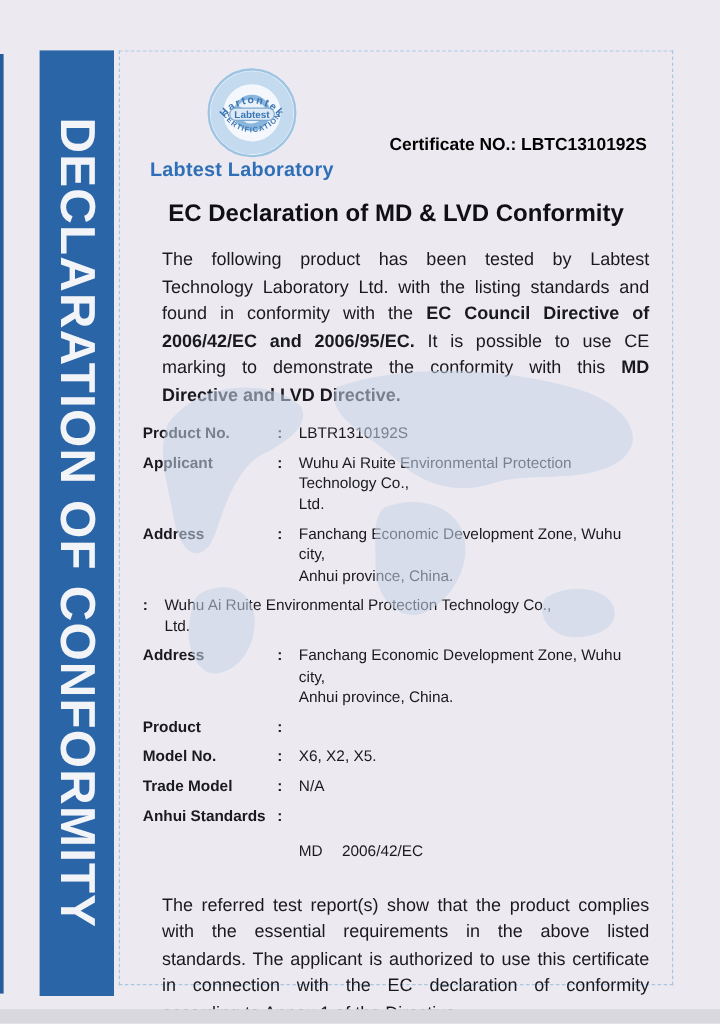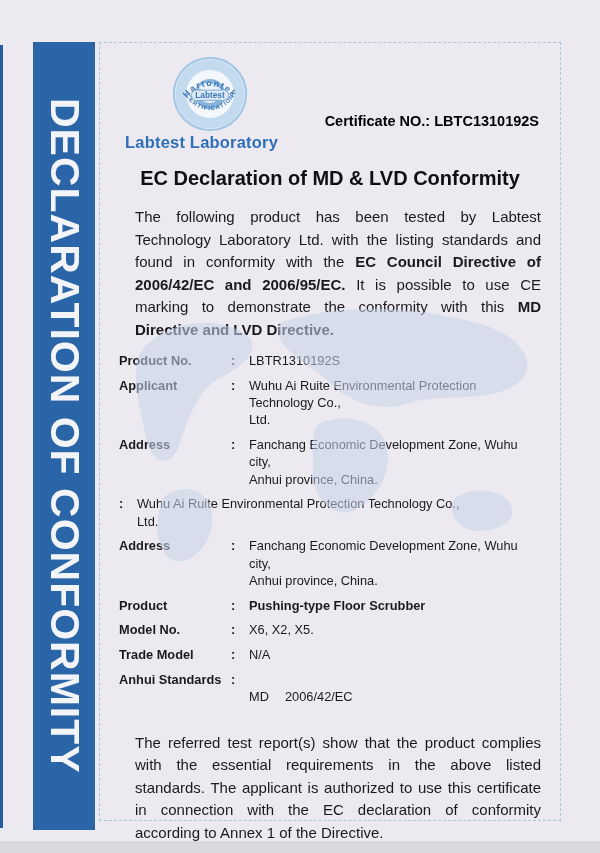--- a/index.html
+++ b/index.html
@@ -34,21 +34,21 @@
   .para{font-size:15px;line-height:1.5;text-align:justify;margin:13px 0 0 16px;}
   .para b{font-weight:bold;}
 
   
   .fields{margin-top:11px;}
   .field-row{display:flex;margin-bottom:7.5px;font-size:12.8px;line-height:1.35;}
   .field-label{width:112px;font-weight:bold;flex:none;}
   .field-colon{width:18px;flex:none;font-weight:bold;}
   .field-value{flex:1;white-space:pre-line;}
   .field-value.bold{font-weight:bold;}
-  .std-line{display:flex;}
+  .std-line{display:flex;margin-top:12px;}
   .std-code{width:36px;flex:none;}
 
   
   .cesig{position:relative;height:140px;margin-top:10px;}
   .ce-box{position:absolute;left:32px;top:8px;width:150px;height:84px;
           background-color:#e7e9ef;border:1px solid #c3c7d4;
           background-image:
             linear-gradient(rgba(105,120,160,.25) 1px, transparent 1px),
             linear-gradient(90deg, rgba(105,120,160,.25) 1px, transparent 1px);
           background-size:4px 4px;display:flex;align-items:center;justify-content:center;}
@@ -147,21 +147,20 @@
       <div class="field-row">
         <div class="field-label">Address</div>
         <div class="field-colon">:</div>
         <div class="field-value">Fanchang Economic Development Zone, Wuhu city,
 Anhui province, China.</div>
       </div>
 
       <div class="field-row">
         <div class="field-label">Product</div>
         <div class="field-colon">:</div>
-        <div class="field-value bold">Pushing-type Floor Scrubber</div>
       </div>
 
       <div class="field-row">
         <div class="field-label">Model No.</div>
         <div class="field-colon">:</div>
         <div class="field-value">X6, X2, X5.</div>
       </div>
 
       <div class="field-row">
         <div class="field-label">Trade Model</div>

